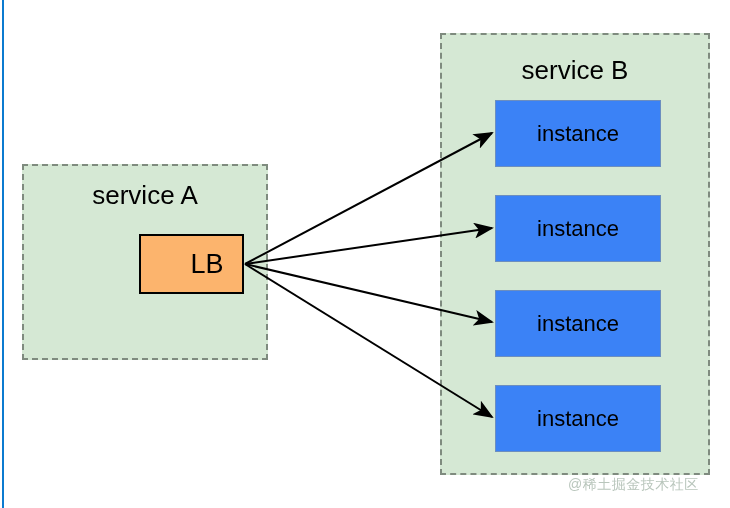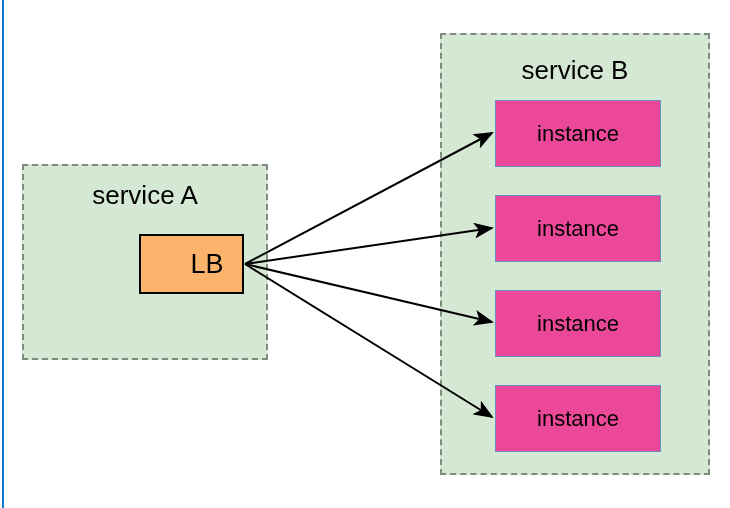--- a/index.html
+++ b/index.html
@@ -75,21 +75,21 @@
     padding-left: 31px;
   }
 
   
   .instance-box {
     position: absolute;
     box-sizing: border-box;
     left: 495px;
     width: 166px;
     height: 67px;
-    background: #ec4899;
+    background: #3b82f6;
     border: 1px solid #6c8ebf;
     display: flex;
     align-items: center;
     justify-content: center;
     font-size: 22px;
     color: #000000;
   }
   #instance-1 { top: 100px; }
   #instance-2 { top: 195px; }
   #instance-3 { top: 290px; }
@@ -155,14 +155,15 @@
       </marker>
     </defs>
     <g id="connector-group">
         <line x1="245" y1="264" x2="492" y2="133" stroke="#000000" stroke-width="2" marker-end="url(#arrowhead)"></line>
         <line x1="245" y1="264" x2="492" y2="228" stroke="#000000" stroke-width="2" marker-end="url(#arrowhead)"></line>
         <line x1="245" y1="264" x2="492" y2="322" stroke="#000000" stroke-width="2" marker-end="url(#arrowhead)"></line>
         <line x1="245" y1="264" x2="492" y2="417" stroke="#000000" stroke-width="2" marker-end="url(#arrowhead)"></line>
       </g>
   </svg>
 
+  <div id="watermark">@稀土掘金技术社区</div>
 
 </div>
 
 </body></html>

